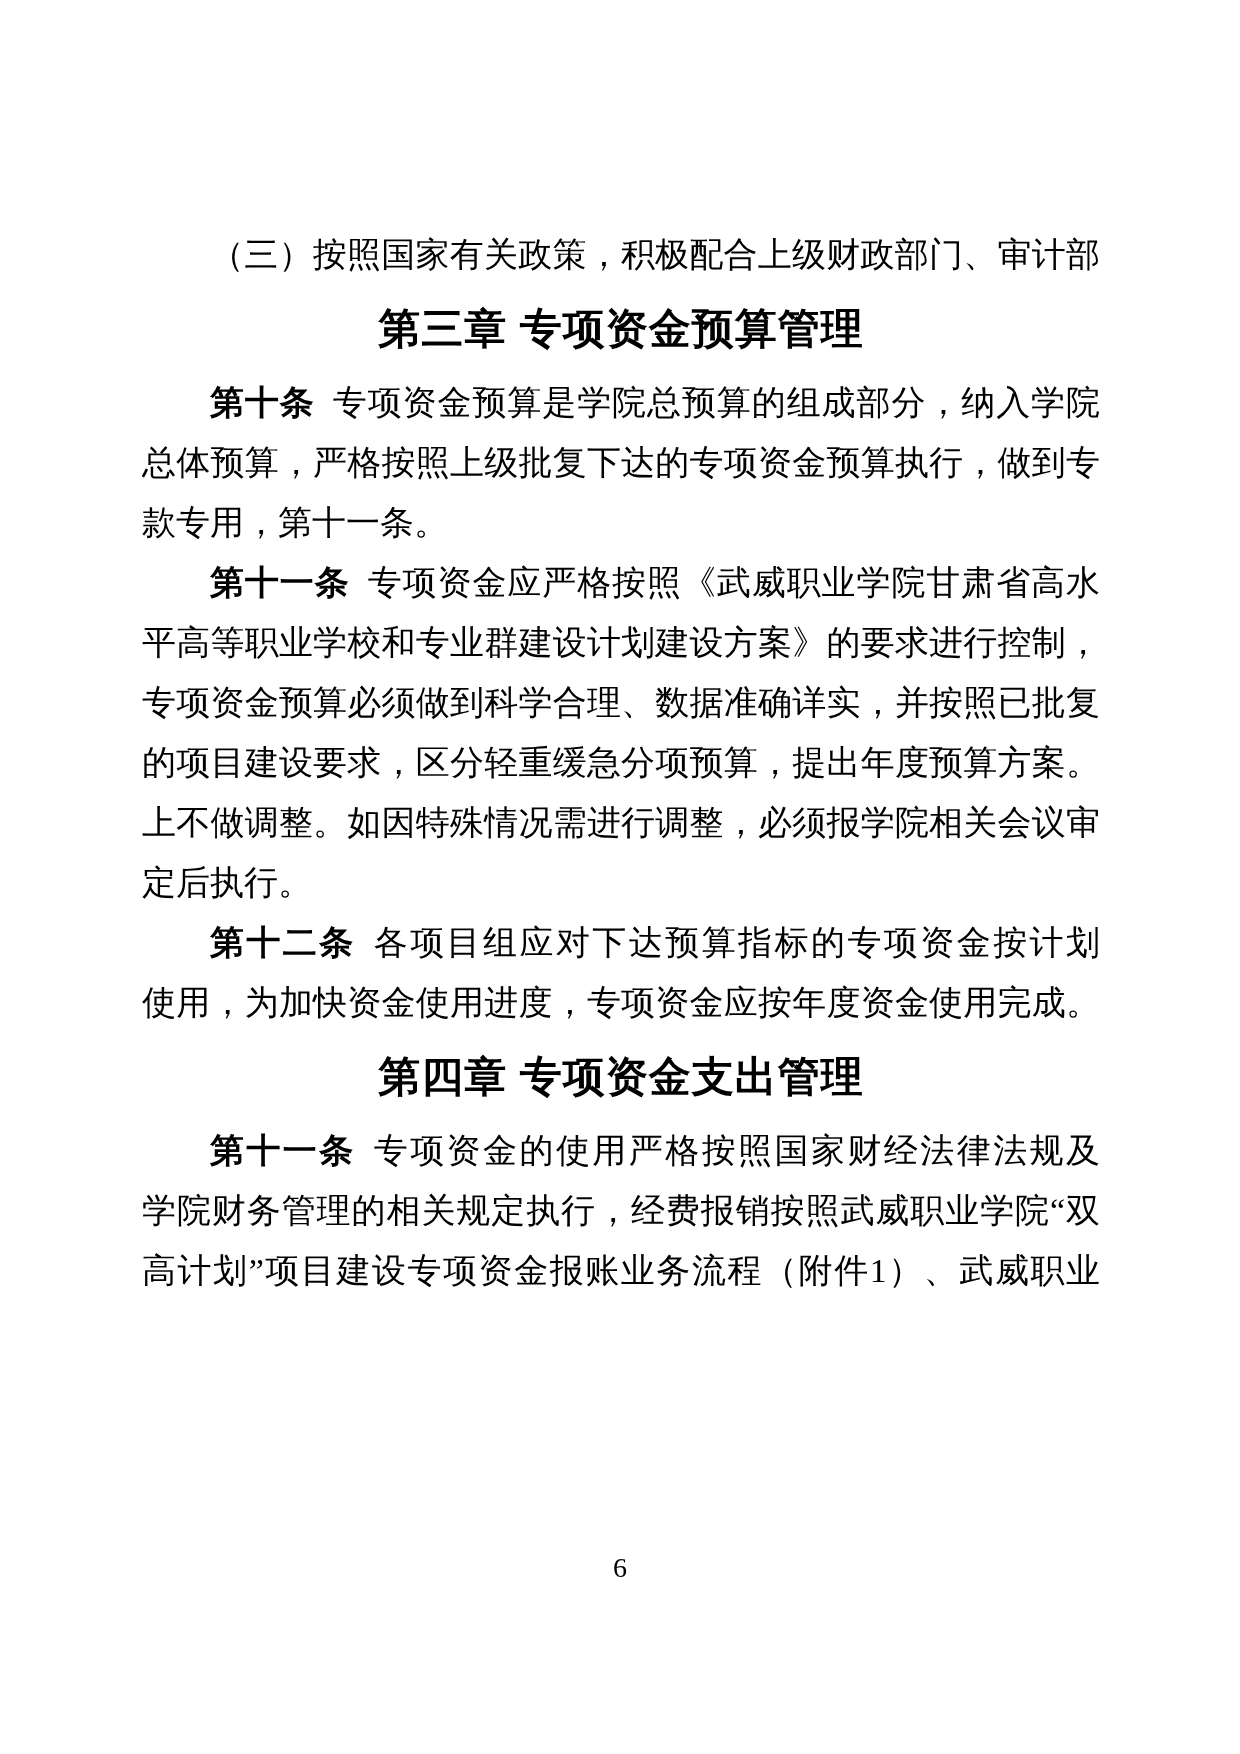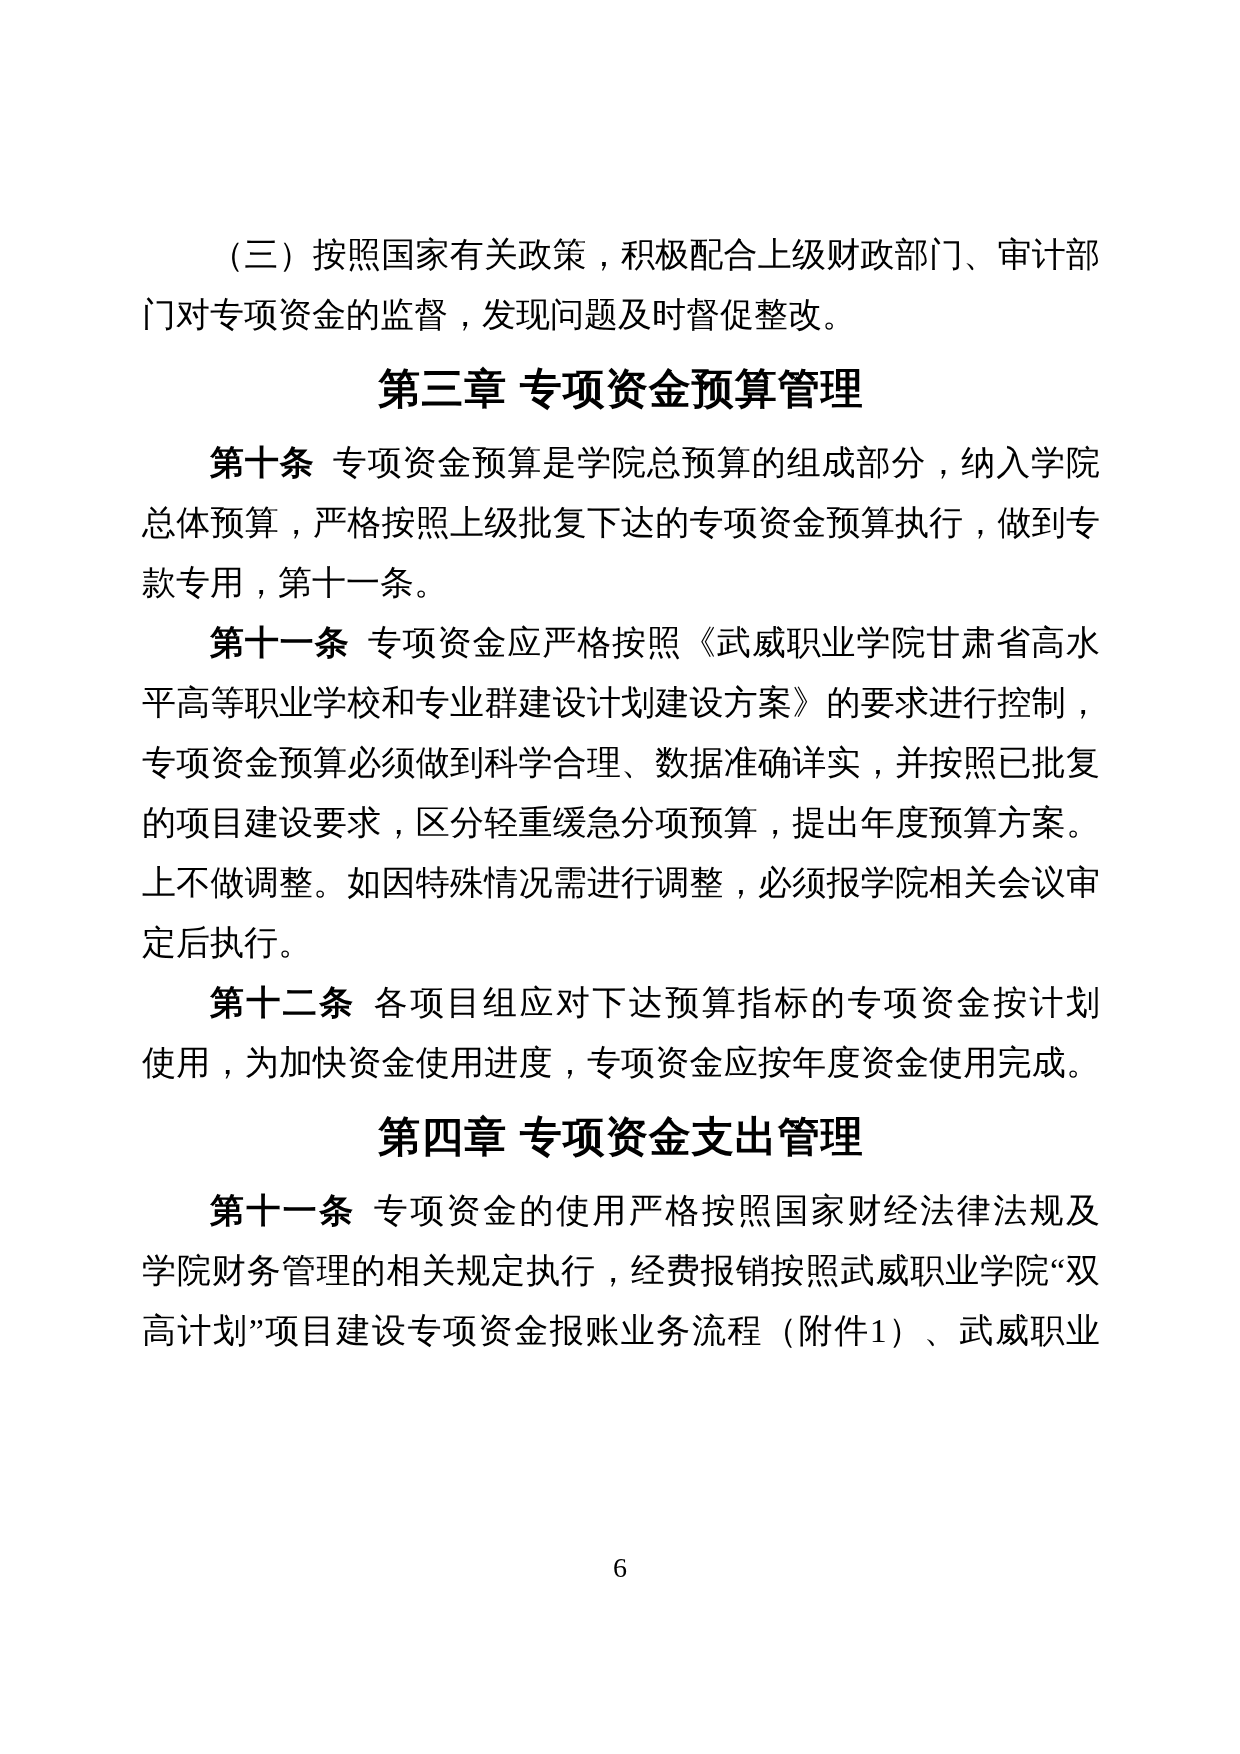--- a/index.html
+++ b/index.html
@@ -71,21 +71,20 @@
     font-family: "Liberation Serif", serif;
   }
 </style>
 </head>
 <body>
 
 <div class="page">
   <div class="content">
 
     <div class="line justify indent">（三）按照国家有关政策，积极配合上级财政部门、审计部</div>
-    <div class="line">门对专项资金的监督，发现问题及时督促整改。</div>
 
     <div class="chapter">第三章 专项资金预算管理</div>
 
     <div class="line justify indent">
       <span class="term">第十条</span><span>专项资金预算是学院总预算的组成部分，纳入学院</span>
     </div>
     <div class="line justify">总体预算，严格按照上级批复下达的专项资金预算执行，做到专</div>
     <div class="line">款专用，第十一条。</div>
 
     <div class="line justify indent">

